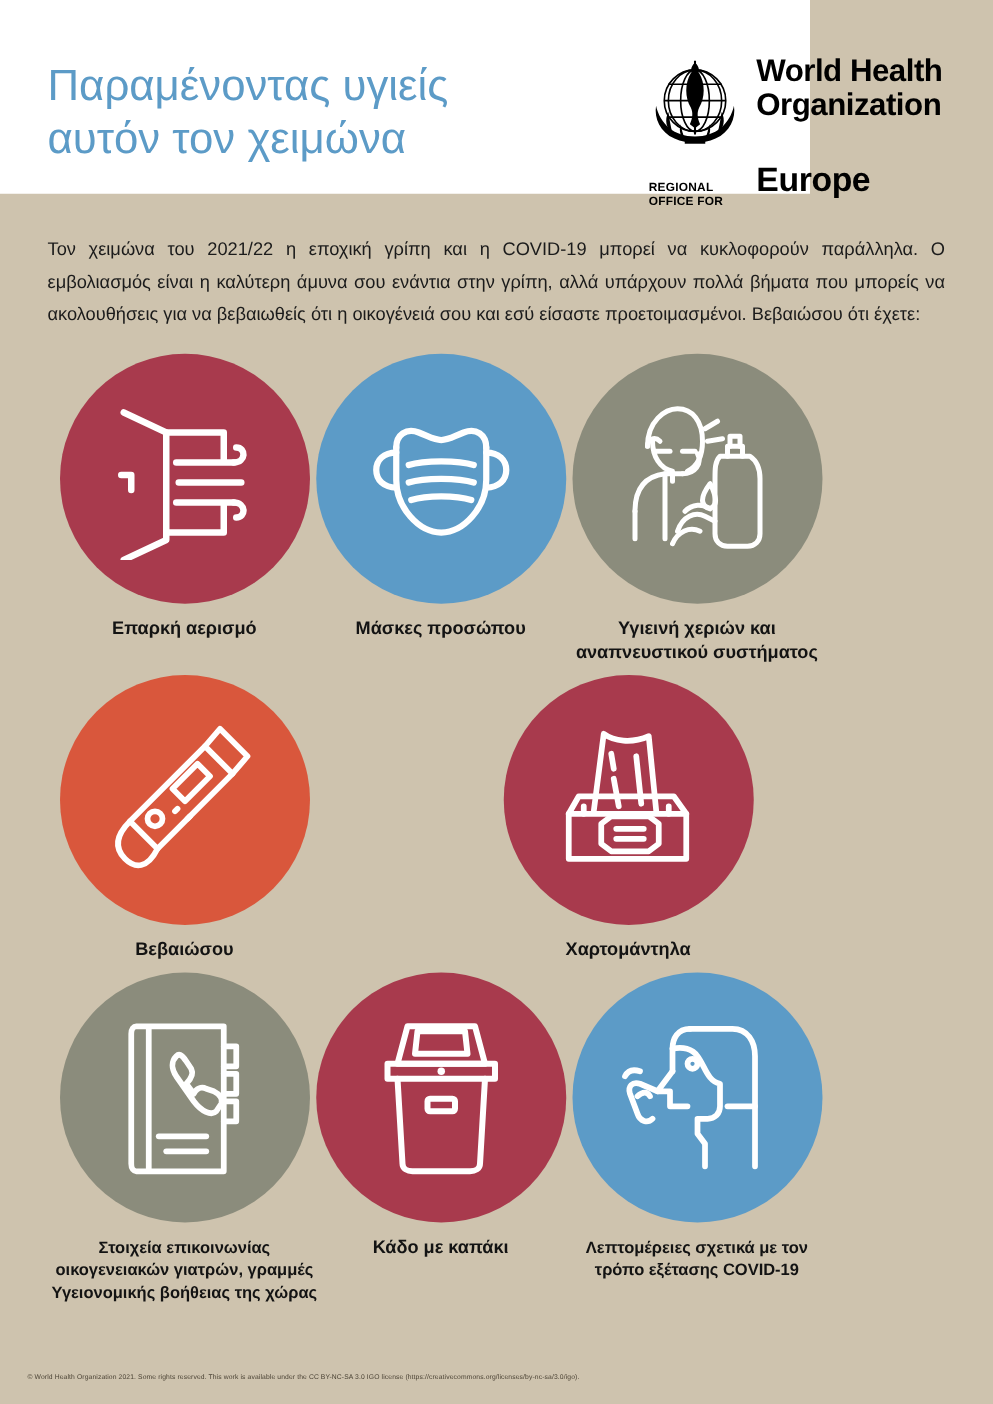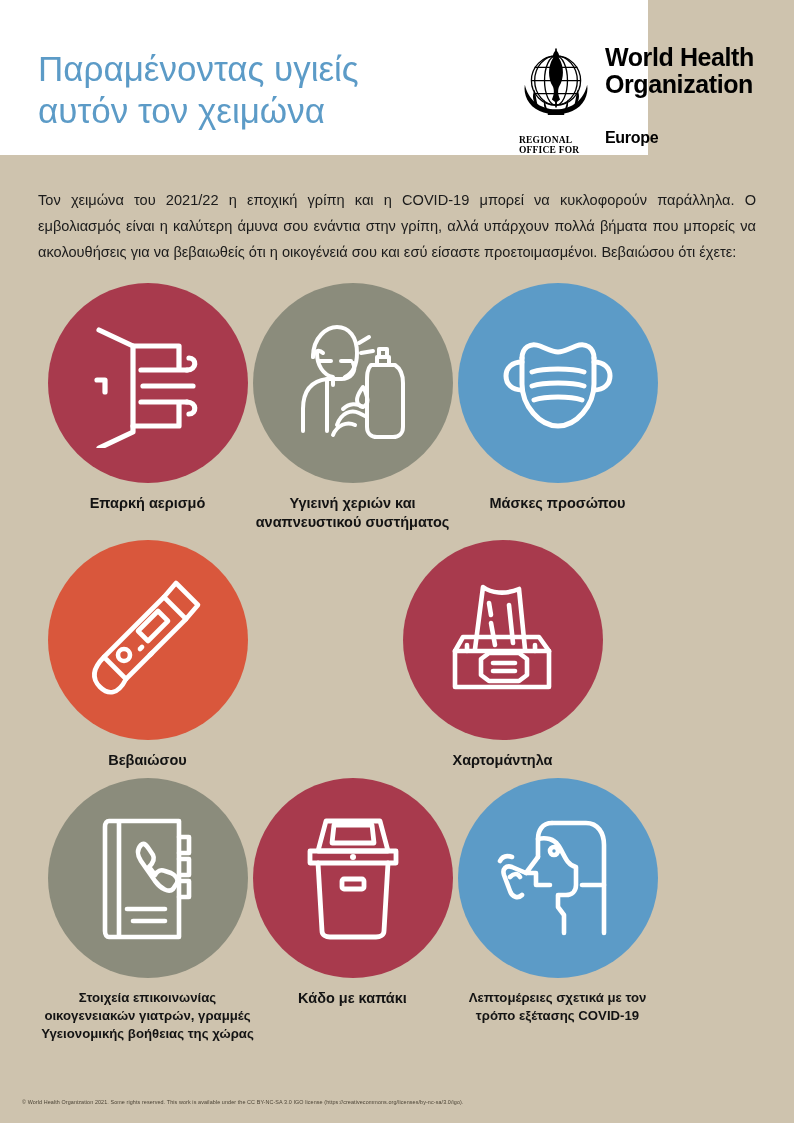--- a/index.html
+++ b/index.html
@@ -36,24 +36,23 @@
   }
   .logo-rule{
     width:162px;height:3px;background:#000;margin-left:90px;margin-top:2px;
   }
   .logo-bottom{
     display:flex;align-items:baseline;margin-top:3px;margin-left:4px;
   }
   .logo-regional{
     font-size:9.5px;font-weight:bold;color:#000;letter-spacing:0.2px;
     width:84px;
-    font-family:Liberation Serif, serif;
   }
   .logo-europe{
-    font-size:16px;font-weight:bold;color:#000;margin-left:2px;
+    font-size:27px;font-weight:bold;color:#000;margin-left:2px;
     letter-spacing:-0.3px;
   }
 
   
   .intro{
     position:absolute;left:38px;top:172px;width:718px;
     font-size:14.6px;line-height:26px;color:#1b1b1b;
     text-align:justify;text-justify:inter-word;
   }
 
@@ -161,20 +160,37 @@
             <line x1="60" y1="68" x2="110" y2="68"></line>
             <line x1="58" y1="84" x2="104" y2="84"></line>
             <path d="M104 84 C114 84 114 96 106 96"></path>
           </svg>
           </span>
         </div>
         <div class="cap">Επαρκή αερισμό</div>
       </div>
 
       <div class="cell">
+        <div class="circle" style="background:#5c9bc7">
+          <span>
+          <svg width="140" height="130" viewBox="0 0 140 130" fill="none" stroke="#fff" stroke-width="5" stroke-linecap="round" stroke-linejoin="round">
+            <path d="M34 40 C34 30 42 24 52 28 C60 31 64 34 70 34 C76 34 80 31 88 28 C98 24 106 30 106 40"></path>
+            <path d="M34 40 L34 66 C34 88 52 108 70 108 C88 108 106 88 106 66 L106 40"></path>
+            <path d="M34 44 C24 44 18 50 18 58 C18 66 24 72 34 72"></path>
+            <path d="M106 44 C116 44 122 50 122 58 C122 66 116 72 106 72"></path>
+            <path d="M44 54 C56 50 84 50 96 54"></path>
+            <path d="M44 68 C56 64 84 64 96 68"></path>
+            <path d="M46 82 C58 78 82 78 94 82"></path>
+          </svg>
+          </span>
+        </div>
+        <div class="cap">Μάσκες προσώπου</div>
+      </div>
+
+      <div class="cell">
         <div class="circle" style="background:#8b8c7c">
           <span>
           <svg width="140" height="140" viewBox="0 0 140 140" fill="none" stroke="#fff" stroke-width="4" stroke-linecap="round" stroke-linejoin="round">
             <path d="M30 44 C30 24 44 14 54 14 C66 14 74 24 74 40 C74 52 70 60 62 64"></path>
             <path d="M34 40 C34 52 40 62 50 64 L50 72"></path>
             <path d="M30 44 C30 38 36 36 40 40"></path>
             <line x1="36" y1="48" x2="48" y2="48"></line>
             <line x1="58" y1="48" x2="68" y2="48"></line>
             <path d="M20 96 C20 78 28 68 44 66 L58 66"></path>
             <path d="M20 96 L20 118"></path>
@@ -188,37 +204,20 @@
             <path d="M80 74 C74 82 72 88 76 92 C80 96 86 92 84 84 C83 80 82 77 80 74 Z"></path>
             <path d="M54 112 C58 100 68 96 76 100 L84 104"></path>
             <path d="M50 122 C54 112 64 108 72 112"></path>
             <path d="M60 96 C66 90 74 90 80 94"></path>
           </svg>
           </span>
         </div>
         <div class="cap">Υγιεινή χεριών και αναπνευστικού συστήματος</div>
       </div>
 
-      <div class="cell">
-        <div class="circle" style="background:#5c9bc7">
-          <span>
-          <svg width="140" height="130" viewBox="0 0 140 130" fill="none" stroke="#fff" stroke-width="5" stroke-linecap="round" stroke-linejoin="round">
-            <path d="M34 40 C34 30 42 24 52 28 C60 31 64 34 70 34 C76 34 80 31 88 28 C98 24 106 30 106 40"></path>
-            <path d="M34 40 L34 66 C34 88 52 108 70 108 C88 108 106 88 106 66 L106 40"></path>
-            <path d="M34 44 C24 44 18 50 18 58 C18 66 24 72 34 72"></path>
-            <path d="M106 44 C116 44 122 50 122 58 C122 66 116 72 106 72"></path>
-            <path d="M44 54 C56 50 84 50 96 54"></path>
-            <path d="M44 68 C56 64 84 64 96 68"></path>
-            <path d="M46 82 C58 78 82 78 94 82"></path>
-          </svg>
-          </span>
-        </div>
-        <div class="cap">Μάσκες προσώπου</div>
-      </div>
-
     </div>
 
     <div class="row">
 
 
       <div class="cell">
         <div class="circle" style="background:#d9573c">
           <span>
           <svg width="135" height="135" viewBox="0 0 135 135" fill="none" stroke="#fff" stroke-width="4.6" stroke-linecap="round" stroke-linejoin="round">
             <path d="M96 10 L118 32 L106 46 L84 24 Z"></path>

